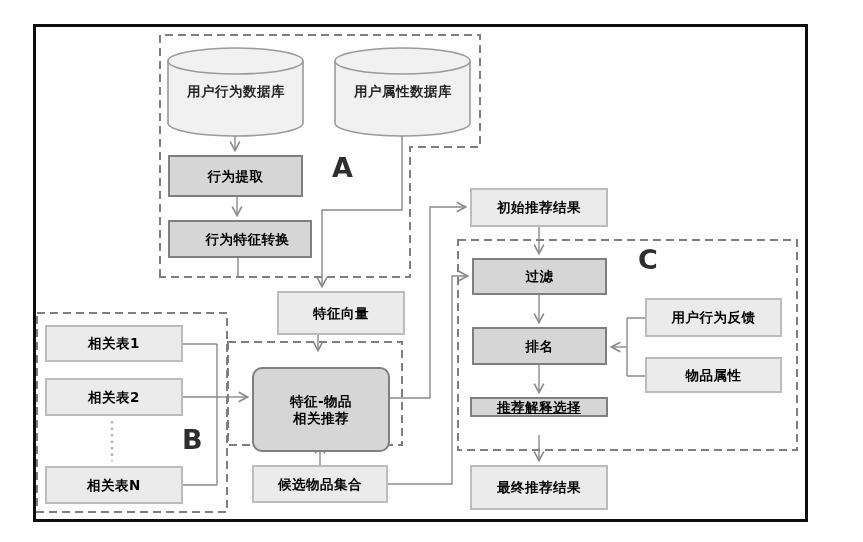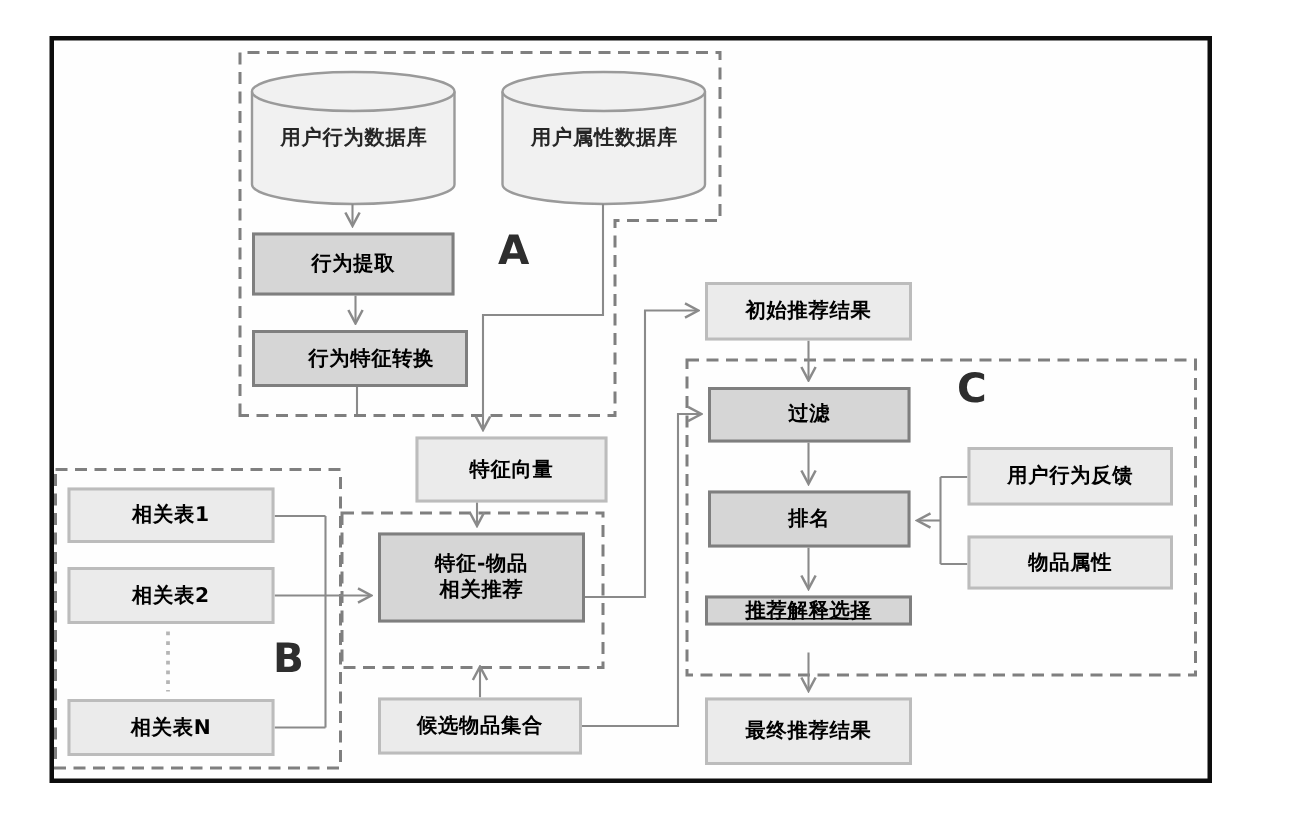--- a/index.html
+++ b/index.html
@@ -84,21 +84,21 @@
 
   <div class="cyl-label" style="left:172px;top:77px;width:128px;height:30px;">用户行为数据库</div>
   <div class="cyl-label" style="left:339px;top:77px;width:128px;height:30px;">用户属性数据库</div>
 
   <div class="glabel" style="left:332px;top:152px;">A</div>
   <div class="glabel" style="left:182px;top:424px;">B</div>
   <div class="glabel" style="left:638px;top:244px;">C</div>
 
   <div class="node proc" style="left:168px;top:155px;width:135px;height:42px;">行为提取</div>
   <div class="node proc" style="left:168px;top:220px;width:144px;height:38px;padding-left:15px;">行为特征转换</div>
-  <div class="node proc two-line" style="left:252px;top:355px;width:138px;height:60px;">特征-物品
+  <div class="node proc two-line" style="left:252px;top:367px;width:138px;height:85px;border-radius:10px;">特征-物品
 相关推荐</div>
   <div class="node proc" style="left:472px;top:258px;width:135px;height:37px;text-align:center;">过滤</div>
   <div class="node proc" style="left:472px;top:327px;width:135px;height:38px;">排名</div>
   <div class="node proc" style="left:470px;top:397px;width:138px;height:20px;text-decoration:underline;">推荐解释选择</div>
 
   <div class="node data" style="left:253px;top:291px;width:128px;height:44px;margin-left:24px;">特征向量</div>
   <div class="node data" style="left:45px;top:325px;width:138px;height:37px;">相关表1</div>
   <div class="node data" style="left:45px;top:378px;width:138px;height:38px;">相关表2</div>
   <div class="node data" style="left:45px;top:466px;width:138px;height:38px;">相关表N</div>
   <div class="node data" style="left:252px;top:465px;width:136px;height:38px;">候选物品集合</div>

